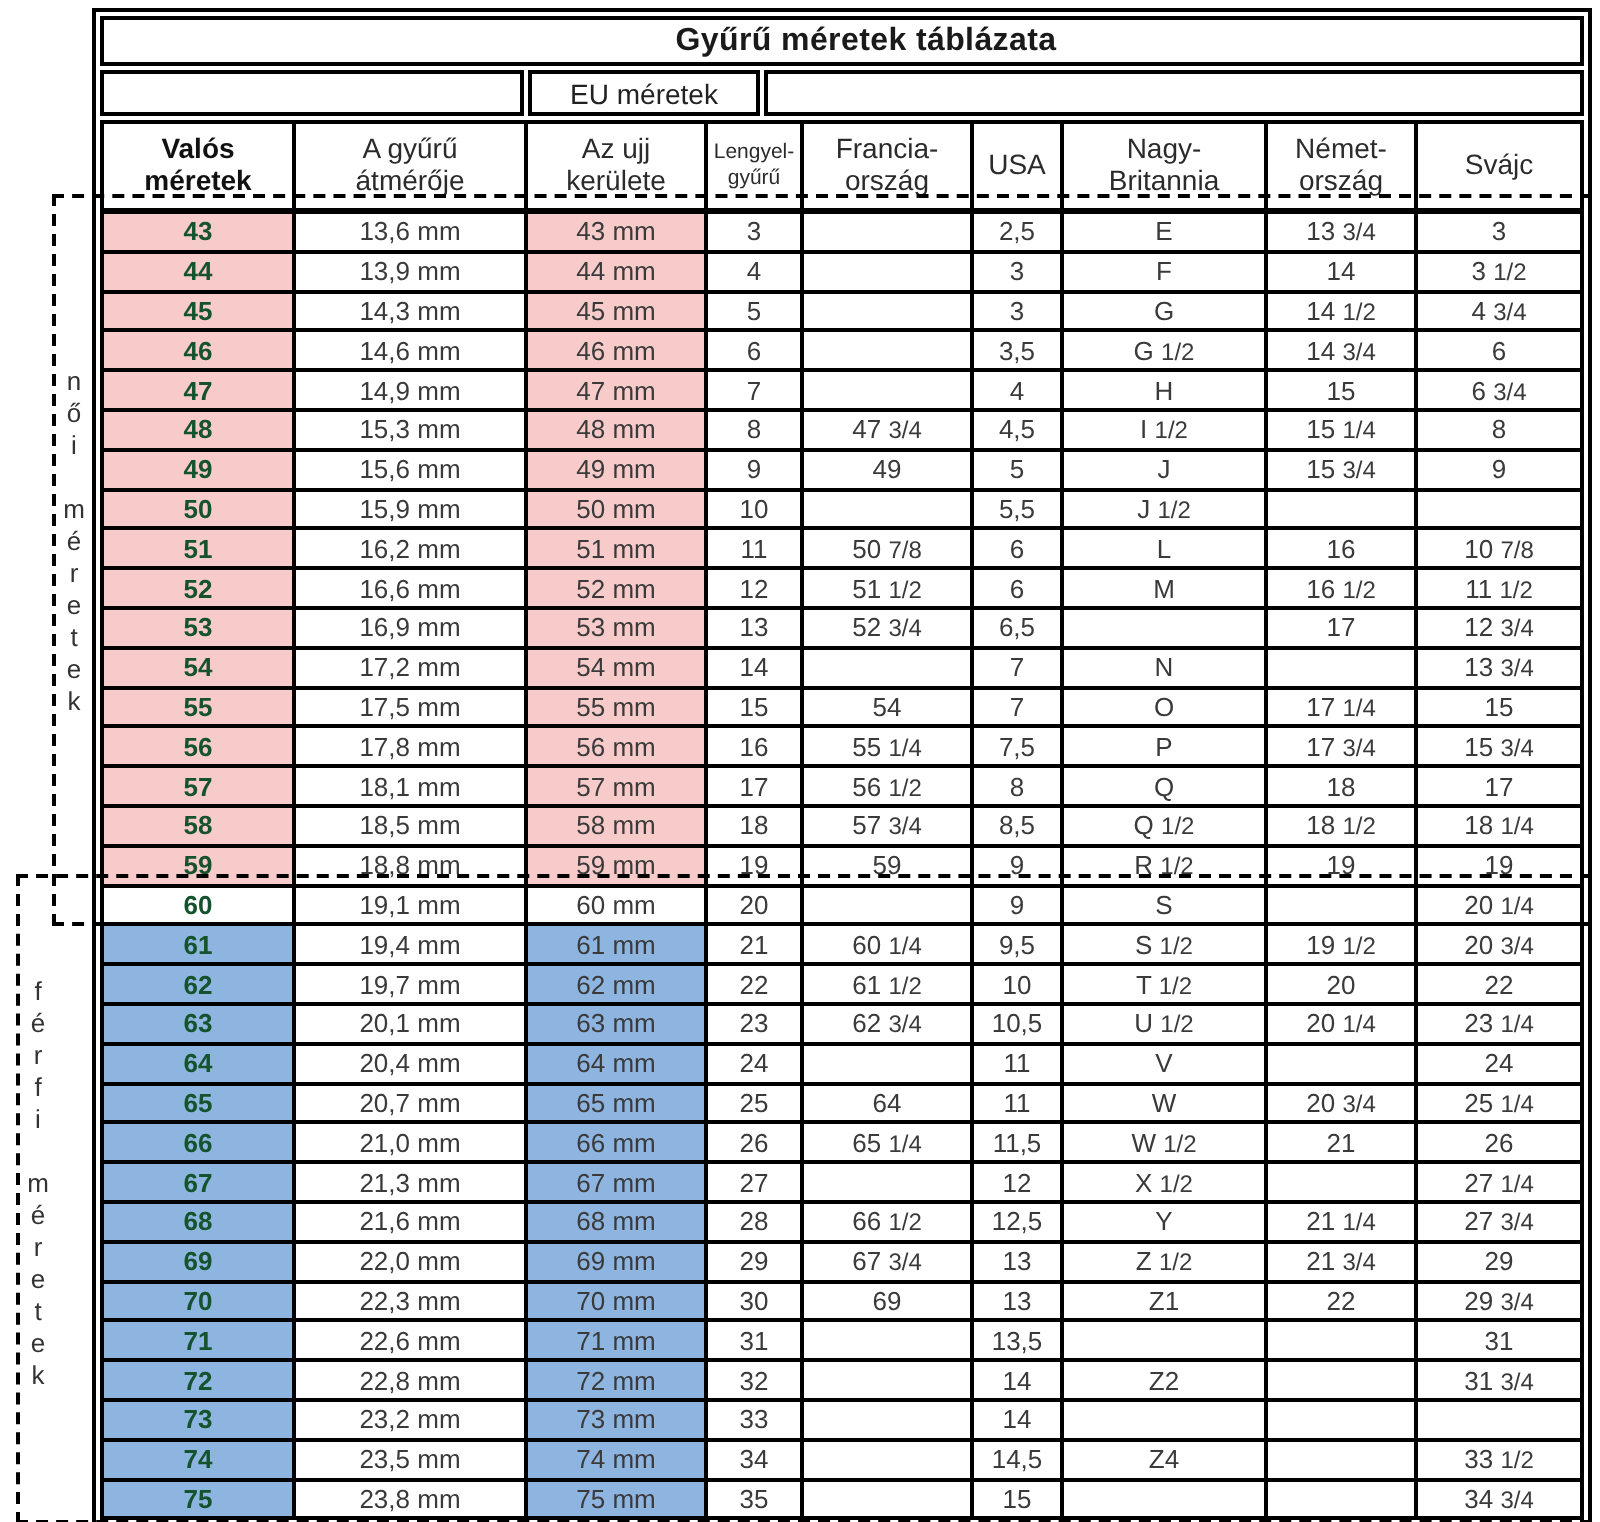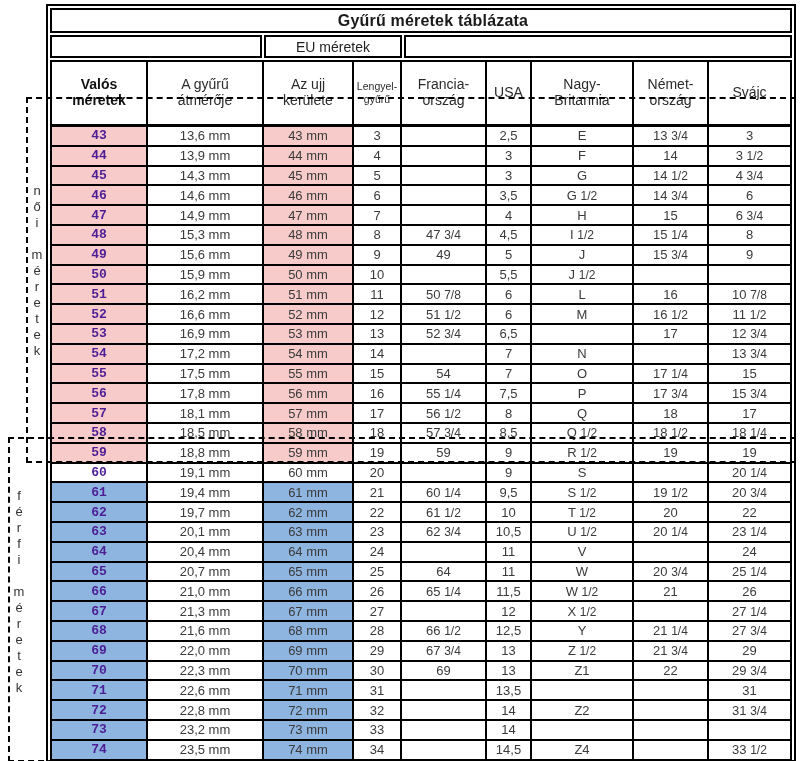--- a/index.html
+++ b/index.html
@@ -12,39 +12,39 @@
     border:2px solid #000; padding:2px; background:#fff;
   }
   .title-box {
     border:2px solid #000; box-sizing:border-box; height:25px; margin-bottom:2px;
     display:flex; align-items:center; justify-content:center;
     font-size:16px; font-weight:bold; color:#1a1a1a; letter-spacing:0.2px;padding-left:24px;
   }
   .eu-row { display:flex; gap:2px; margin-bottom:2px; height:23px; }
   .eu-row .box { border:2px solid #000; box-sizing:border-box; background:#fff; }
   .box-left { width:212px; }
-  .box-eu { width:138px; display:flex; align-items:center; justify-content:center;
+  .box-eu { width:116px; display:flex; align-items:center; justify-content:center;
             font-size:14px; color:#222; }
   .box-right { flex:1; }
 
   table { border-collapse:collapse; table-layout:fixed; width:100%; }
   th {
     border:2px solid #000; border-bottom:3px solid #000;
     font-size:14px; font-weight:normal; color:#2b2b2b; text-align:center;
-    vertical-align:middle; line-height:1.13; padding:12px 0; height:38px;
+    vertical-align:middle; line-height:1.13; padding:2px 0; height:38px;
     white-space:pre-line; background:#fff;
   }
   th.col-0 { font-weight:bold; color:#111; }
   th.small-header { font-size:10.5px; line-height:1.2; }
   td {
     border:2px solid #000; font-size:13px; color:#3a3a3a; text-align:center;
     vertical-align:middle; height:17.8px; padding:0; white-space:nowrap;
     overflow:hidden; background:#fff;
   }
-  td.c0 { font-weight:bold; color:#4c1d95;font-family:Liberation Mono, monospace; }
+  td.c0 { font-weight:bold; color:#14532d; }
   tr.r-women td.c0, tr.r-women td.c2 { background:var(--women-fill); }
   tr.r-men   td.c0, tr.r-men   td.c2 { background:var(--men-fill); }
   .fr { font-size:12px; }
 
   .bracket {
     position:absolute; border:2px dashed #000; border-right:none;
     pointer-events:none; z-index:5; background:transparent;
   }
   #bracket-women { left:26px; top:97px;  width:768px; height:362px; }
   #bracket-men   { left:8px;  top:437px; width:786px; height:321px; }

